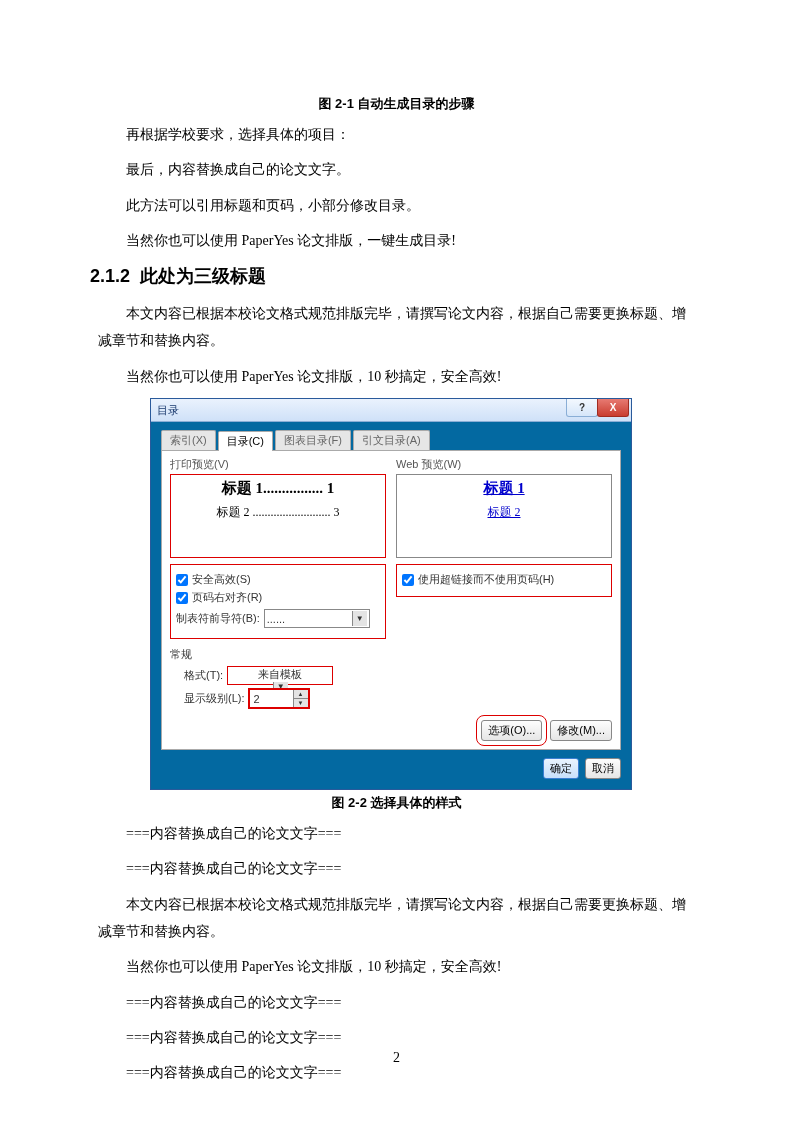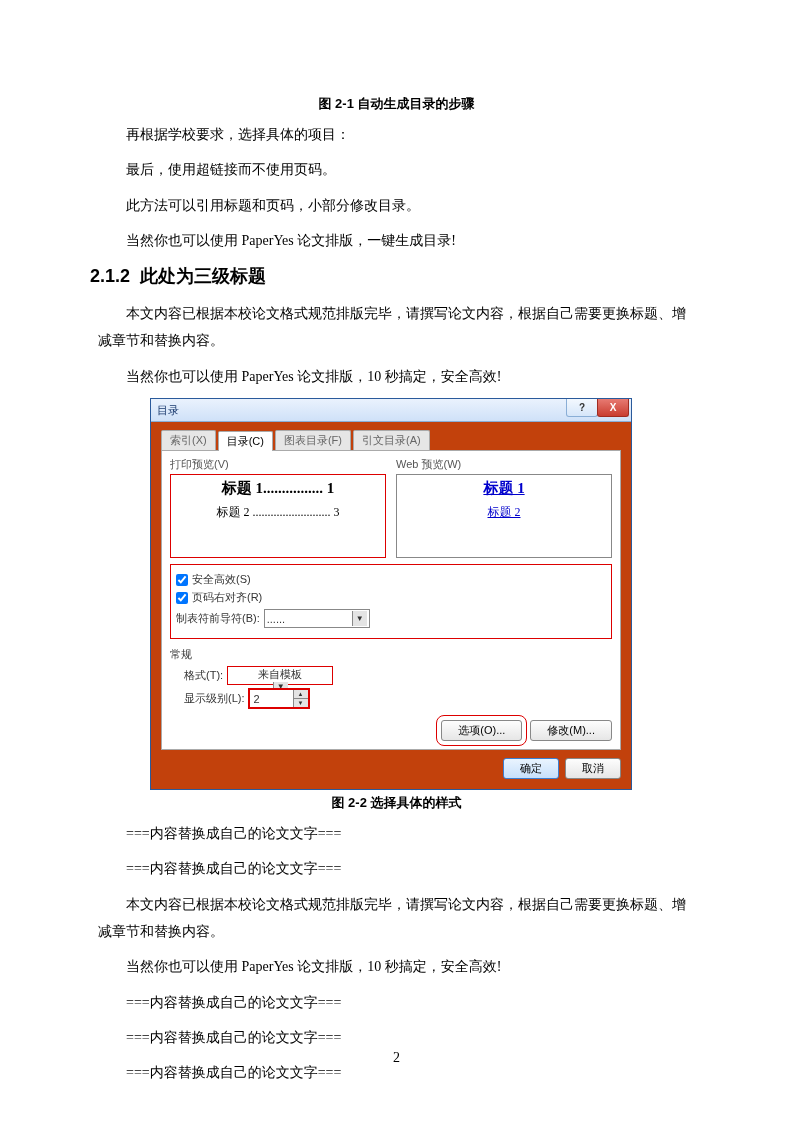--- a/index.html
+++ b/index.html
@@ -59,21 +59,21 @@
     border-bottom: 1px solid #8aaed6;
     display: flex;
     align-items: center;
     padding: 0 0 0 6px;
     position: relative;
   }
   .dlg-titlebar .title { color:#1a3a6e; font-size:11px; }
   .win-btns { position:absolute; right:2px; top:0; display:flex; }
   .win-btn { width:30px; height:17px; display:flex; align-items:center; justify-content:center; font-size:10px; font-weight:bold; color:#333; border:1px solid #8aaed6; border-top:none; border-radius:0 0 3px 3px; margin-left:-1px; background:linear-gradient(#f3f8fe,#d6e6f9); }
   .win-close { background:linear-gradient(#e77a72,#c93d30); color:#fff; border-color:#a02b20; }
-  .dlg-body { padding: 8px 10px 10px 10px; background:#c2410c; }
+  .dlg-body { padding: 8px 10px 10px 10px; background:#0369a1; }
   .tabs { display:flex; height:20px; }
   .tab { border:1px solid #aaa; border-bottom:none; padding:2px 8px; font-size:11px; background:#e6e6e6; color:#666; margin-right:2px; border-radius:2px 2px 0 0; }
   .tab.active { background:#fff; color:#000; position:relative; top:1px; }
   .tab-panel { border:1px solid #aaa; background:#fff; padding:6px 8px 8px 8px; }
   .row-top { display:flex; gap:10px; }
   .col { flex:1; }
   .lbl { font-size:11px; color:#555; }
   .preview-box { border:1px solid #888; height:74px; margin-top:2px; padding:4px 6px; font-size:12px; background:#fff; overflow:hidden; }
   .preview-line { white-space:nowrap; font-family:Liberation Serif, serif;text-align:center; }
   .preview-line.bold { font-weight:bold; font-size:15px; }
@@ -91,32 +91,32 @@
   .sel .arrow { width:14px; height:15px; background:#e4e4e4; border-left:1px solid #888; display:flex; align-items:center; justify-content:center; font-size:8px; }
   .sel.red { border:1px solid #d00;flex-direction:column; }
   .general { margin-top:8px; }
   .spin { border:1px solid #888; width:58px; height:17px; display:inline-flex; align-items:center; background:#fff; margin-left:4px; }
   .spin.red { border:1px solid #d00; outline:1px solid #d00; }
   .spin .val { flex:1; padding:0 4px; font-size:11px; }
   .spin .btns { width:14px; height:17px; border-left:1px solid #888; display:flex; flex-direction:column; }
   .spin .b { flex:1; font-size:6px; display:flex; align-items:center; justify-content:center; background:#e4e4e4; }
   .spin .b:first-child { border-bottom:1px solid #888; }
   .bottom-row { margin-top:12px; display:flex; justify-content:flex-end; gap:8px; }
-  .btn { border:1px solid #888; background:linear-gradient(#fdfdfd,#e6e6e6); padding:2px 16px; font-size:11px; border-radius:3px; }
+  .btn { border:1px solid #888; background:linear-gradient(#fdfdfd,#e6e6e6); padding:2px 6px; font-size:11px; border-radius:3px; }
   .btn.red { outline:1px solid #d00; outline-offset:4px; }
   .ok-cancel { margin-top:8px; display:flex; justify-content:flex-end; gap:6px; }
   .btn.primary { border-color:#3b7fd1; background:linear-gradient(#eaf4fe,#c7e0fb);font-family:Liberation Mono, monospace; }
 </style>
 </head>
 <body>
 
 <div class="page">
   <div class="caption">图 2-1  自动生成目录的步骤</div>
   <p class="para">再根据学校要求，选择具体的项目：</p>
-  <p class="para">最后，使用超链接而不使用页码。</p>
+  <p class="para">最后，内容替换成自己的论文文字。</p>
   <p class="para">此方法可以引用标题和页码，小部分修改目录。</p>
   <p class="para">当然你也可以使用 PaperYes 论文排版，一键生成目录!</p>
 
   <div class="h3">
     <span class="num">2.1.2</span><span>此处为三级标题</span>
   </div>
 
   <p class="para" style="text-indent:2em;">本文内容已根据本校论文格式规范排版完毕，请撰写论文内容，根据自己需要更换标题、增减章节和替换内容。</p>
   <p class="para">当然你也可以使用 PaperYes 论文排版，10 秒搞定，安全高效!</p>
 
@@ -170,20 +170,28 @@
                 </div>
               <div class="field">
                 <label>制表符前导符(B):</label>
                 <div class="sel">
                     <span>......</span>
                     <span class="arrow">▼</span>
                   </div>
               </div>
             </div>
           </div>
+          <div class="optcol">
+            <div class="redbox">
+              <div class="chk">
+                  <input type="checkbox" checked="" style="">
+                  <span>使用超链接而不使用页码(H)</span>
+                </div>
+            </div>
+          </div>
         </div>
 
         <div class="general">
           <div class="lbl" style="color:#333;">常规</div>
           <div class="field" style="margin-left:14px;">
             <label>格式(T):</label>
             <div class="sel red">
                 <span>来自模板</span>
                 <span class="arrow">▼</span>
               </div>

